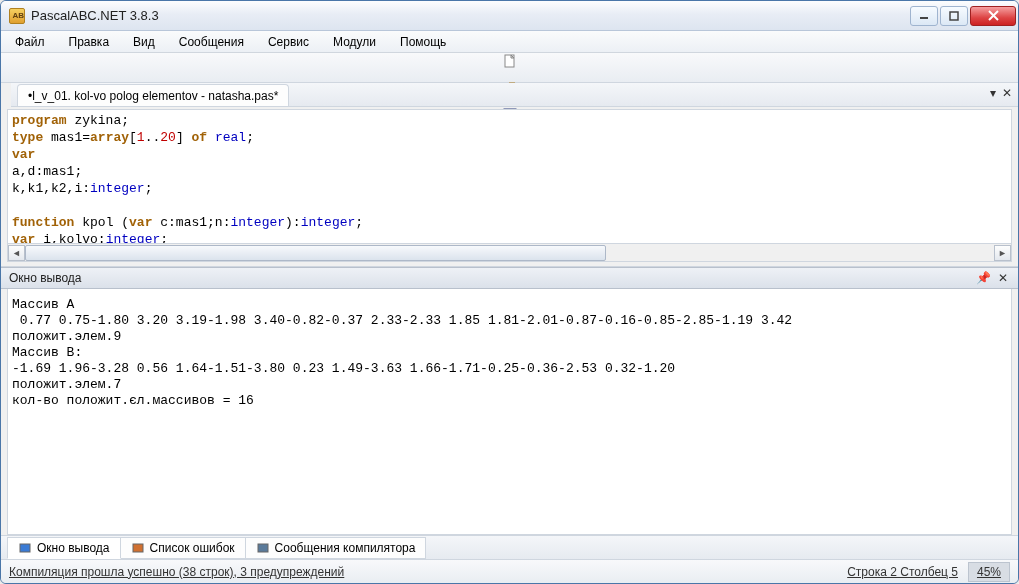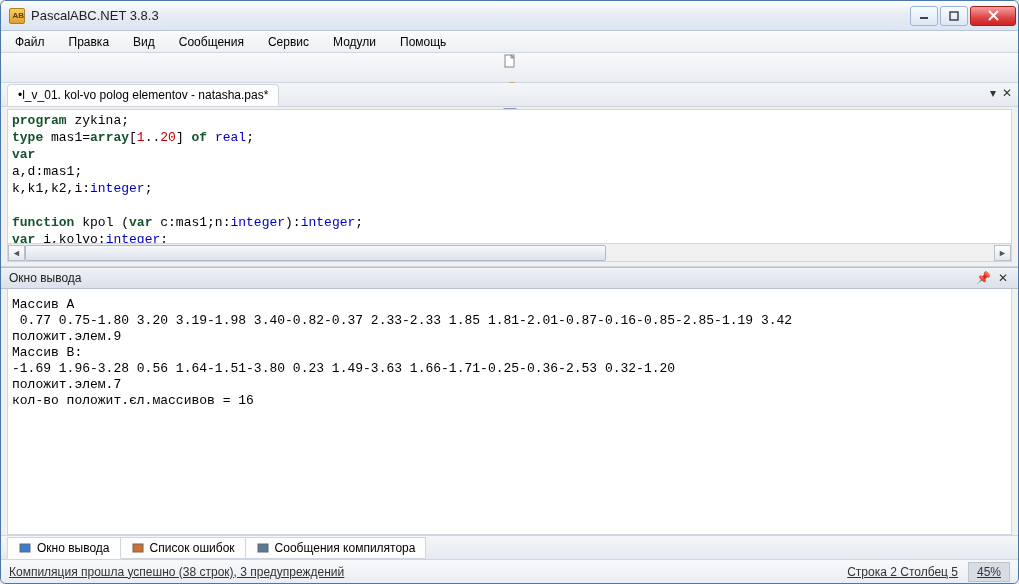--- a/index.html
+++ b/index.html
@@ -10,28 +10,28 @@
   .titlebar .title { flex: 1; font-size: 13px; color: #222; }
   .win-btns { display: flex; gap: 2px; }
   .win-btn { width: 28px; height: 20px; border: 1px solid #9fb4cf; border-radius: 3px; background: linear-gradient(#f7fbff,#dce8f5); display: flex; align-items: center; justify-content: center; cursor: pointer; }
   .win-btn.close { width: 46px; background: linear-gradient(#f5a0a0,#d44 60%,#c22); border-color: #a02020; color: #fff; }
   .win-btn svg { display: block; }
   .menubar { height: 22px; background: linear-gradient(#fafbfc,#ecf0f5); display: flex; align-items: center; padding: 0 6px; border-bottom: 1px solid #d0d6de; gap: 8px; }
   .menu-item { padding: 2px 8px; cursor: pointer; border-radius: 2px; }
   .toolbar { height: 30px; background: linear-gradient(#f8f9fb,#e9edf2); display: flex; align-items: center; padding: 0 6px; gap: 11px; border-bottom: 1px solid #cfd6df; flex-direction: column; }
   .tb-btn { width: 22px; height: 22px; display: flex; align-items: center; justify-content: center; cursor: pointer; border-radius: 2px; }
   .tb-sep { width: 1px; height: 20px; background: #c0c8d2; margin: 0 3px; }
-  .tabstrip { height: 24px; background: linear-gradient(#f4f6f9,#e6eaf0); display: flex; align-items: center; padding: 0 6px; border-bottom: 1px solid #cfd6df; position: relative; }
+  .tabstrip { height: 24px; background: linear-gradient(#f4f6f9,#e6eaf0); display: flex; align-items: flex-end; padding: 0 6px; border-bottom: 1px solid #cfd6df; position: relative; margin-left: 10px; }
   .tab { height: 22px; background: #fdfdfd; border: 1px solid #cfd6df; border-bottom: none; border-radius: 4px 4px 0 0; padding: 2px 10px; font-size: 12px; display: flex; align-items: center; gap: 4px; cursor: pointer; }
   .tabstrip .right { position: absolute; right: 6px; top: 3px; display: flex; gap: 6px; align-items: center; }
   .tabstrip .right span { cursor: pointer; font-size: 12px; color: #333; }
   .editor-wrap { flex: 0 0 auto; height: 160px; display: flex; flex-direction: column; border-bottom: 1px solid #cfd6df; }
   .editor { flex: 1; background: #fff; overflow: hidden; position: relative; border: 1px solid #cfd6df; margin: 2px 6px 0 6px; }
   .code { font-family: Consolas, "Courier New", monospace; font-size: 13px; line-height: 17px; padding: 2px 4px; white-space: pre; }
-  .kw { font-weight: bold; color: #14532d; }
+  .kw { font-weight: bold; color: #a16207; }
   .num { color: #c00000; }
   .typ { color: #0000c0; }
   .hscroll { height: 18px; background: #f0f0f0; border: 1px solid #cfd6df; border-top: none; margin: 0 6px 4px 6px; display: flex; align-items: center; position: relative; }
   .hscroll .arrow { width: 17px; height: 16px; background: linear-gradient(#fdfdfd,#e4e8ee); border: 1px solid #b8c0cc; display: flex; align-items: center; justify-content: center; cursor: pointer; font-size: 9px; color: #555; }
   .hscroll .track { flex: 1; height: 16px; position: relative; }
   .hscroll .thumb { position: absolute; left: 0; top: 0; width: 60%; height: 16px; background: linear-gradient(#f7f9fc,#dbe3ed); border: 1px solid #adb8c8; border-radius: 2px; cursor: pointer; }
   .out-header { height: 22px; background: linear-gradient(#eef1f6,#dbe1ea); border: 1px solid #b8c0cc; border-left: none; border-right: none; display: flex; align-items: center; padding: 0 8px; position: relative; }
   .out-header .title { flex: 1; font-size: 12px; color: #222; }
   .out-header .ctrls { display: flex; gap: 6px; }
   .out-header .ctrls span { cursor: pointer; font-size: 12px; color: #333; width: 14px; text-align: center; }

